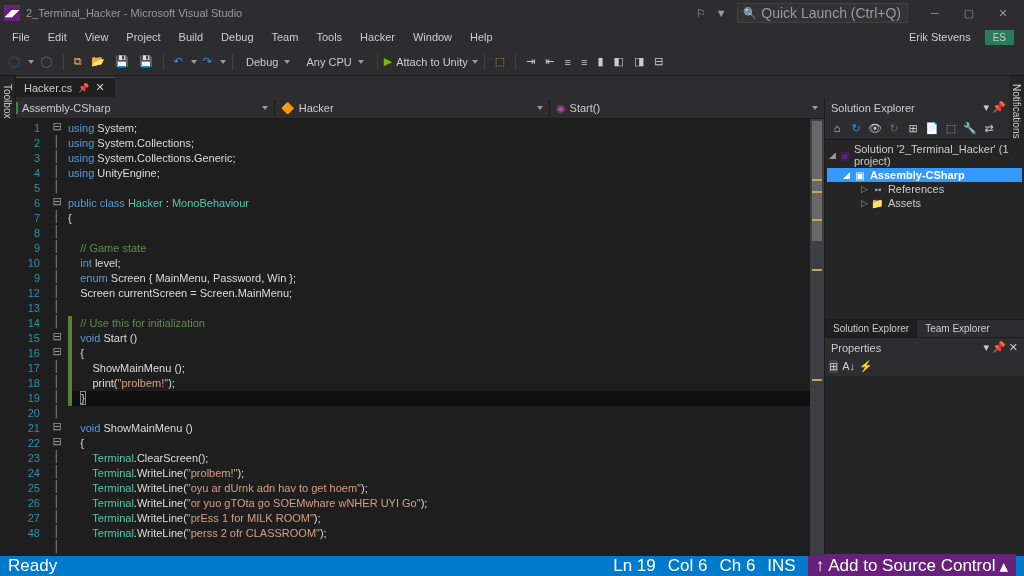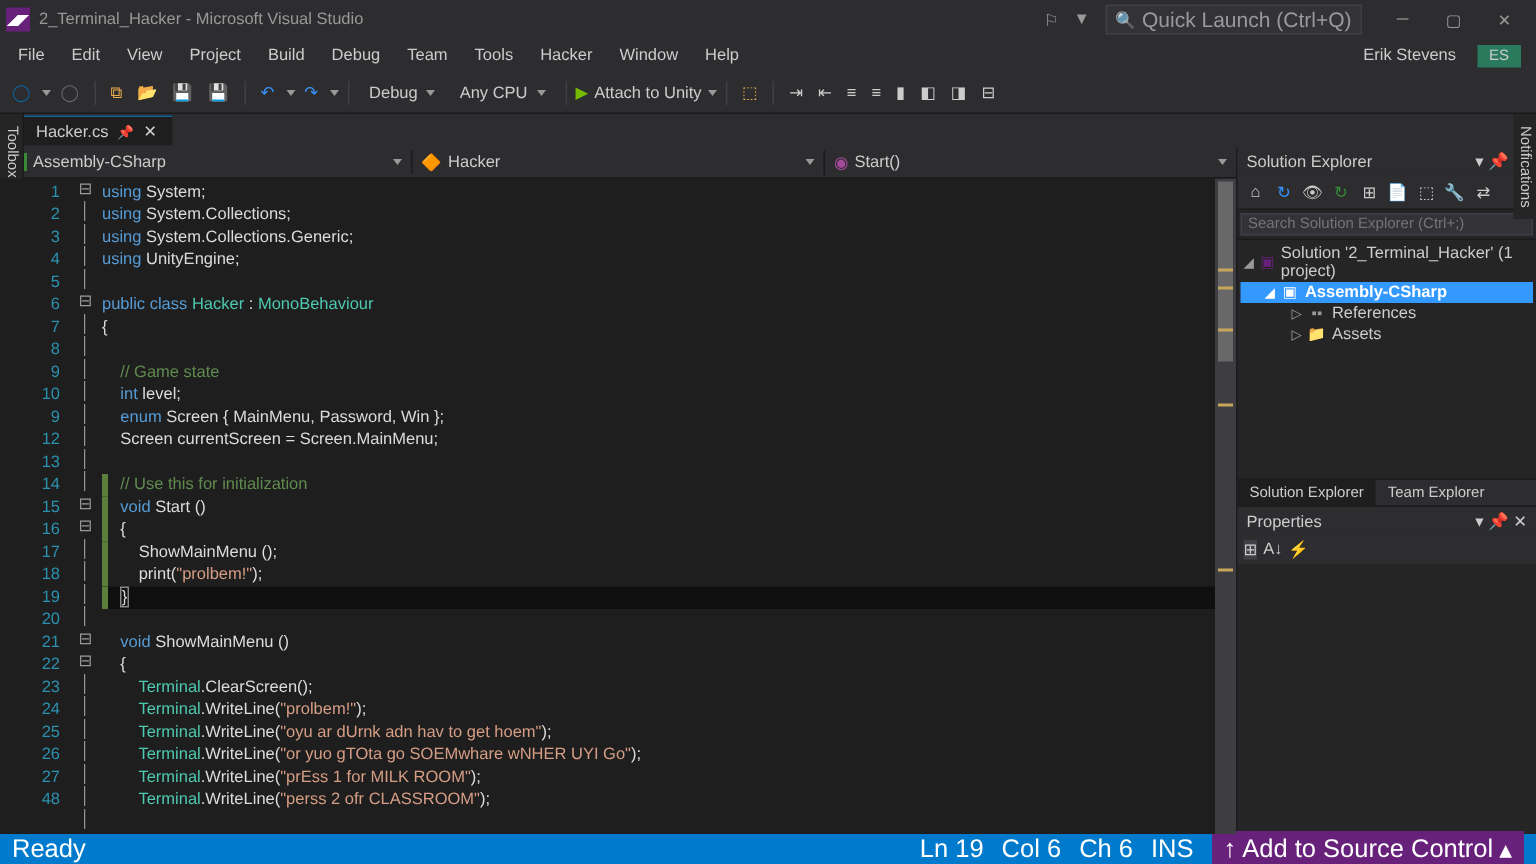--- a/index.html
+++ b/index.html
@@ -268,23 +268,20 @@
       <span class="ico">⌂</span>
       <span class="ico" style="color:#3794ff">↻</span>
       <span class="ico">👁</span>
       <span class="ico" style="color:#388a34">↻</span>
       <span class="ico">⊞</span>
       <span class="ico">📄</span>
       <span class="ico">⬚</span>
       <span class="ico">🔧</span>
       <span class="ico">⇄</span>
     </div>
-    <div class="pane-search">
-      <input placeholder="Search Solution Explorer (Ctrl+;)" style="">
-    </div>
     <div class="tree">
       <div class="tree-item">
           <span class="expander">◢</span>
           <span class="tree-ico sln-ico">▣</span>
           <span>Solution '2_Terminal_Hacker' (1 project)</span>
         </div>
       <div class="tree-item tree-indent-1 selected">
           <span class="expander" style="color:#fff">◢</span>
           <span class="tree-ico" style="color:#fff">▣</span>
           <b>Assembly-CSharp</b>

